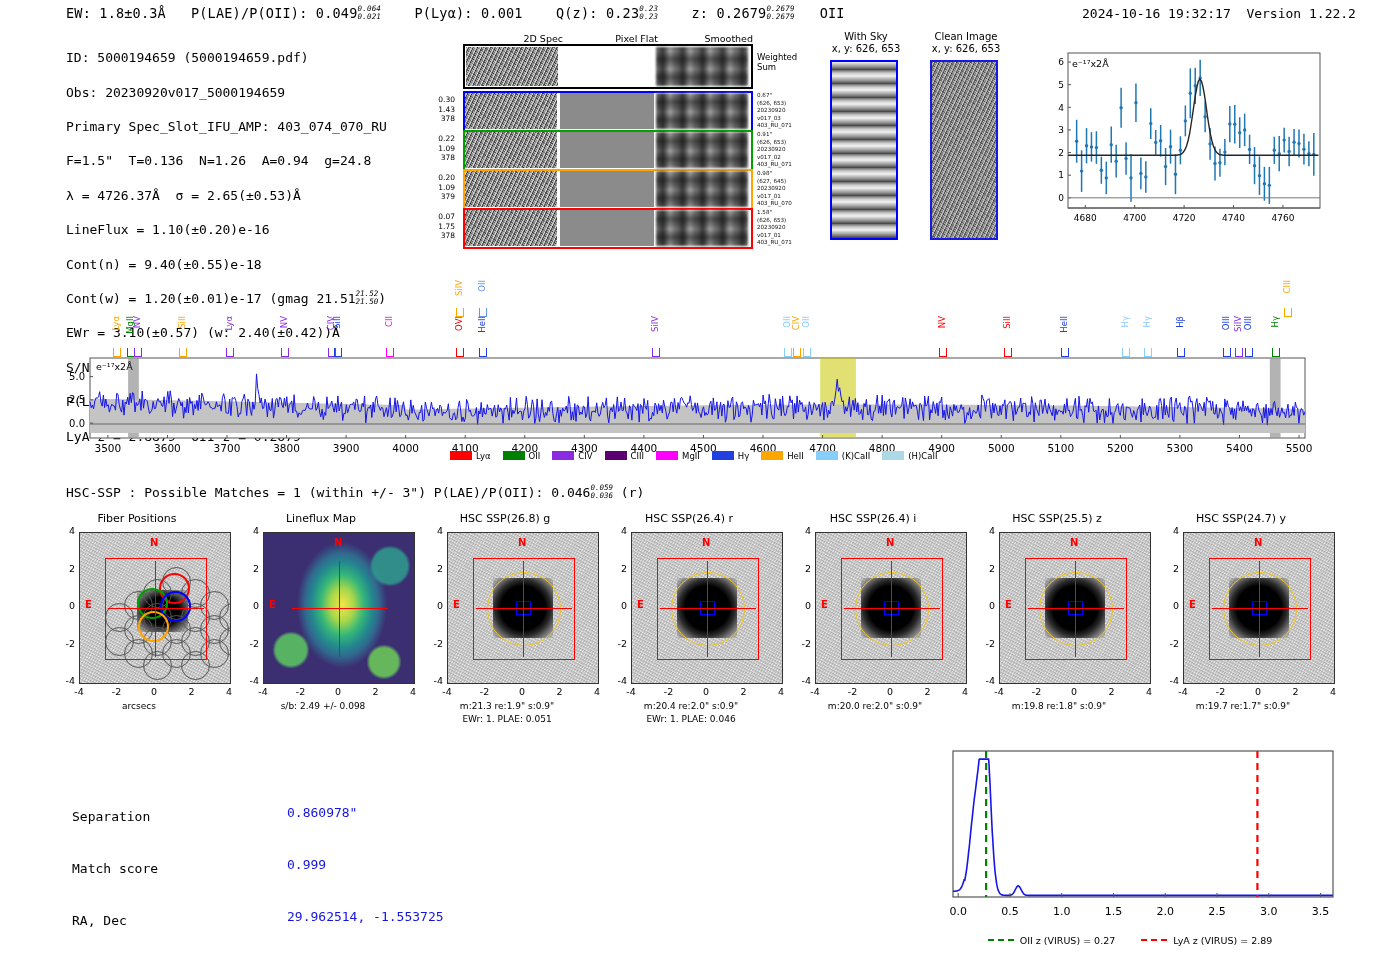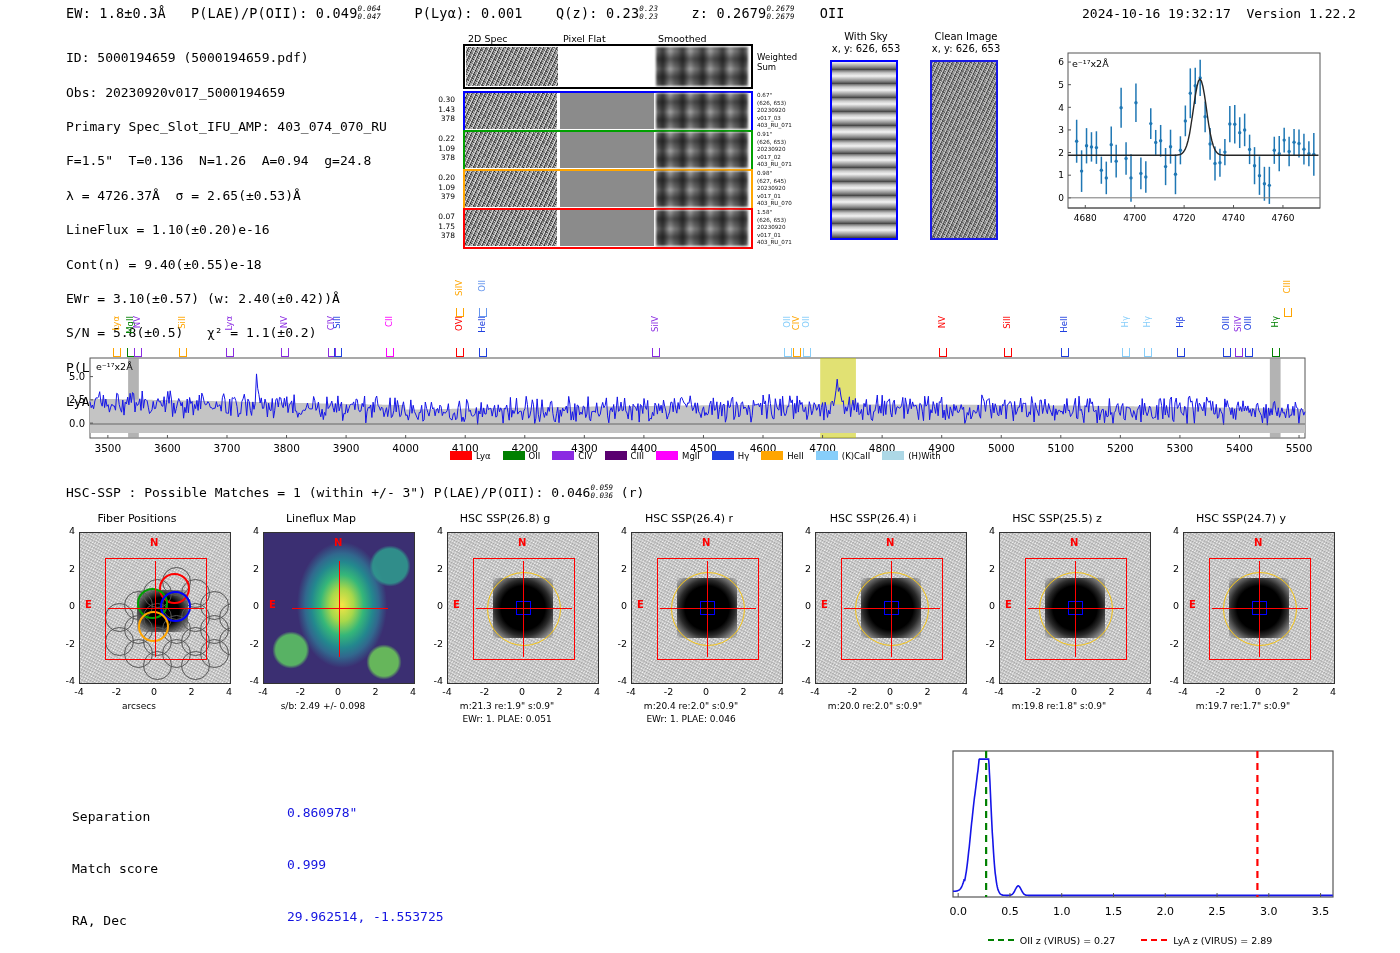--- a/index.html
+++ b/index.html
@@ -8,21 +8,21 @@
   .mono{font-family:"DejaVu Sans Mono","Liberation Mono",monospace;}
   .abs{position:absolute;}
   .frac{display:inline-block;vertical-align:-1px;font-size:7.5px;line-height:8px;text-align:left;font-style:italic;}
   .frac span{display:block;}
   
   #hdr-line{top:5px;left:66px;font-size:13.5px;letter-spacing:.2px;white-space:nowrap;}
   #hdr-date{top:6px;left:1082px;font-size:13px;white-space:nowrap;}
   
   #infoblock{top:32px;left:66px;font-size:13px;line-height:17.2px;white-space:pre;}
   
-  .pantitle{font-size:9.5px;text-align:left;}
+  .pantitle{font-size:9.5px;text-align:right;}
   .noise{background-image:
       repeating-linear-gradient(35deg,#6a6a6a 0px,#cfcfcf 1px,#3a3a3a 2px,#b5b5b5 3px,#777 4px),
       repeating-linear-gradient(115deg,#555 0px,#ddd 1.5px,#333 2.5px,#aaa 4px);
     background-blend-mode:overlay;}
   .smooth{background-image:
       repeating-linear-gradient(90deg,#9a9a9a 0px,#4a4a4a 7px,#d8d8d8 14px,#8a8a8a 20px),
       repeating-linear-gradient(0deg,#b5b5b5 0px,#6a6a6a 9px,#d0d0d0 18px);
     background-blend-mode:multiply;filter:blur(1.2px);}
   .sky{background-image:repeating-linear-gradient(0deg,#3d3d3d 0px,#8a8a8a 3px,#f2f2f2 8px,#c9c9c9 11px,#6b6b6b 14px);
        filter:blur(.3px);}
@@ -46,21 +46,21 @@
   #btab{top:774px;left:72px;font-size:13px;line-height:17.2px;white-space:pre;}
   #btabv{top:770px;left:287px;font-size:13px;line-height:17.2px;color:#1414e0;white-space:pre;}
 </style>
 </head>
 <body>
 
 <div class="abs mono" id="hdr-line">
   <span>EW: 1.8±0.3Å</span>
   &nbsp;
   <span>P(LAE)/P(OII):</span>
-  <span>0.049</span><span class="frac"><span>0.064</span><span>0.047</span></span>
+  <span>0.049</span><span class="frac"><span>0.064</span><span>0.021</span></span>
   &nbsp;&nbsp;
   <span>P(Lyα): 0.001</span>
   &nbsp;&nbsp;
   <span>Q(z):</span>
   <span>0.23</span><span class="frac"><span>0.23</span><span>0.23</span></span>
   &nbsp;&nbsp;
   <span>z:</span>
   <span>0.2679</span><span class="frac"><span>0.2679</span><span>0.2679</span></span>
   &nbsp;
   <span>OII</span>
@@ -71,20 +71,21 @@
 </div>
 
 <div class="abs mono" id="infoblock">
 <div>ID: 5000194659 (5000194659.pdf)</div>
 <div>Obs: 20230920v017_5000194659</div>
 <div>Primary Spec_Slot_IFU_AMP: 403_074_070_RU</div>
 <div>F=1.5"  T=0.136  N=1.26  A=0.94  g=24.8</div>
 <div>λ = 4726.37Å  σ = 2.65(±0.53)Å</div>
 <div>LineFlux = 1.10(±0.20)e-16</div>
 <div>Cont(n) = 9.40(±0.55)e-18</div>
+<div><span>Cont(w) = 1.20(±0.01)e-17 (gmag 21.51</span><span class="frac"><span>21.52</span><span>21.50</span></span>)</div>
 <div>EWr = 3.10(±0.57) (w: 2.40(±0.42))Å</div>
 <div>S/N = 5.8(±0.5)   χ² = 1.1(±0.2)</div>
 <div><span>P(LAE)/P(OII): 0.07</span><span class="frac"><span>0.083</span><span>0.057</span></span> <span>(w: 0.056</span><span class="frac"><span>0.069</span><span>0.046</span></span>)</div>
 <div>LyA z = 2.8879  OII z = 0.2679</div>
 </div>
 
 <div class="abs" style="top:33px;left:463px;width:290px;">
   <span class="abs pantitle" style="left:5px;top:0;width:95px;">2D Spec</span>
   <span class="abs pantitle" style="left:100px;top:0;width:95px;">Pixel Flat</span>
   <span class="abs pantitle" style="left:195px;top:0;width:95px;">Smoothed</span>
@@ -450,21 +451,21 @@
       <span class="legsw" style="background: rgb(32, 64, 224);"></span>
       <span>Hγ</span>
     </span><span class="legitem">
       <span class="legsw" style="background: rgb(255, 165, 0);"></span>
       <span>HeII</span>
     </span><span class="legitem">
       <span class="legsw" style="background: rgb(135, 206, 250);"></span>
       <span>(K)CaII</span>
     </span><span class="legitem">
       <span class="legsw" style="background: rgb(173, 216, 230);"></span>
-      <span>(H)With</span>
+      <span>(H)CaII</span>
     </span></div>
 
 <div class="abs mono" style="top:484px;left:66px;font-size:13px;white-space:nowrap;">
   <span>HSC-SSP : Possible Matches = 1 (within +/- 3")  P(LAE)/P(OII):</span>
   <span>0.046</span><span class="frac"><span>0.059</span><span>0.036</span></span>
   <span>(r)</span>
 </div>
 
 <div id="cutouts" class="abs" style="top:512px;left:0;width:1400px;height:230px;">
     <div class="abs" style="left: 57px; top: 0px; width: 182px; height: 230px;">

